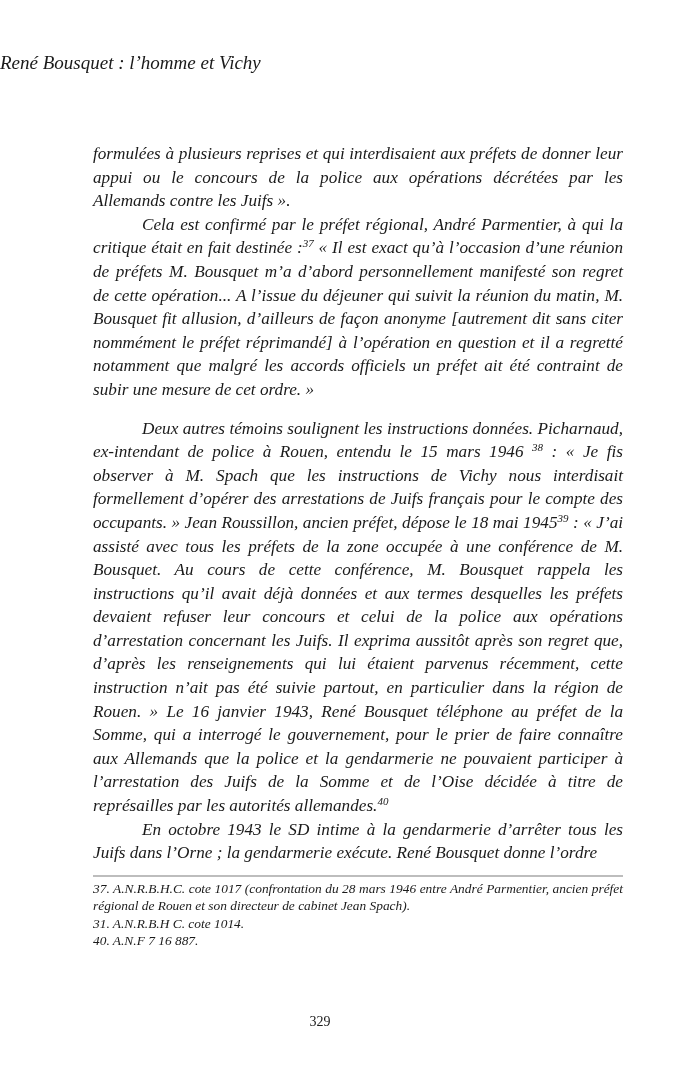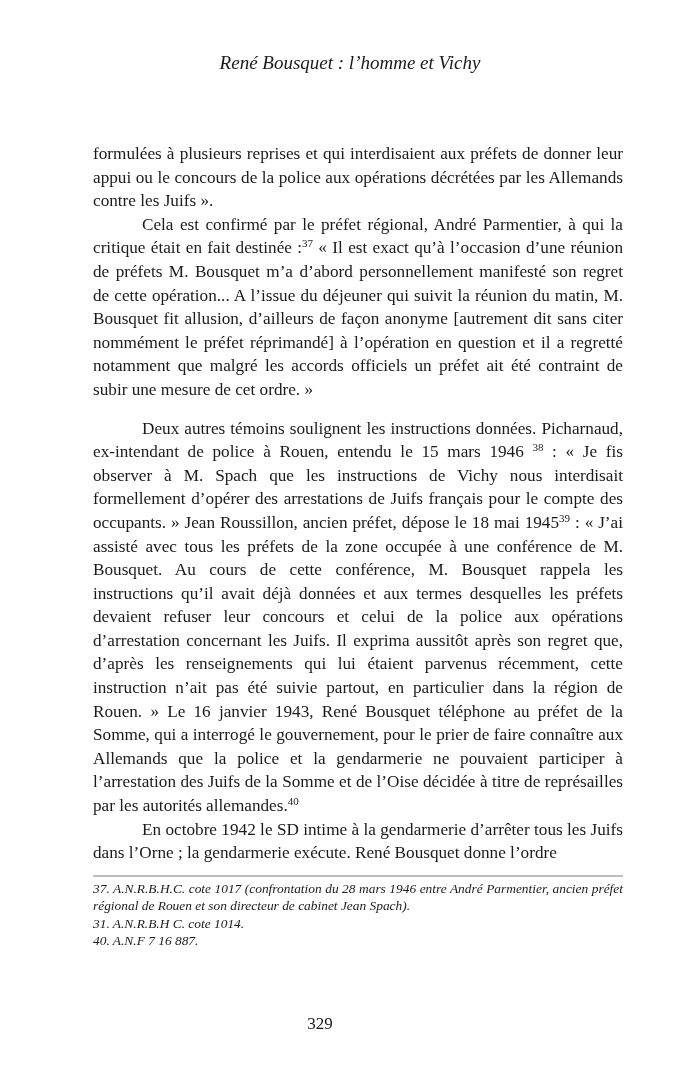--- a/index.html
+++ b/index.html
@@ -1,43 +1,43 @@
 <!DOCTYPE html>
 <html><head>
   <meta charset="utf-8">
   <style>
     html, body { margin: 0; padding: 0; background: #ffffff; }
     body { width: 700px; height: 1089px; position: relative; overflow: hidden;
            font-family: "Liberation Serif", "DejaVu Serif", serif; color: #1a1a1a; }
-    .running-head { position: absolute; top: 52px; left: 0; width: 700px; text-align: center;
+    .running-head { position: absolute; top: 52px; left: 0; width: 700px; 
                     font-style: italic; font-size: 19px; }
     .body-text { position: absolute; top: 142px; left: 93px; width: 530px;
                  font-size: 17.2px; line-height: 23.6px; text-align: justify; }
-    .body-text p { margin: 0; }
+    .body-text p { margin: 0; font-style: italic; }
     .body-text p.indent { text-indent: 49px; }
     .body-text p.gap { margin-top: 15px; }
     sup { font-size: 11px; line-height: 0; vertical-align: 6px; }
     .fn-rule { position: absolute; top: 875px; left: 93px; width: 530px; height: 0;
                border-top: 2px solid #bdbdbd; }
     .footnotes { position: absolute; top: 880px; left: 93px; width: 530px;
                  font-style: italic; font-size: 13.4px; line-height: 17.4px; }
     .footnotes div { margin: 0; text-align: justify; }
     .page-number { position: absolute; top: 1014px; left: 0; width: 640px; text-align: center;
-                   font-size: 17px; }
+                   font-size: 14px; }
   </style>
 </head>
 <body>
 
 <div class="running-head">René Bousquet : l’homme et Vichy</div>
 
 <div class="body-text">
   <p><span>formulées à plusieurs reprises et qui interdisaient aux préfets de donner leur appui ou le concours de la police aux opérations décrétées par les Allemands contre les Juifs ».</span></p>
   <p class="indent"><span>Cela est confirmé par le préfet régional, André Parmentier, à qui la critique était en fait destinée :</span><sup>37</sup><span> «  Il est exact qu’à l’occasion d’une réunion de préfets M. Bousquet m’a d’abord personnellement manifesté son regret de cette opération... A l’issue du déjeuner qui suivit la réunion du matin, M. Bousquet fit allusion, d’ailleurs de façon anonyme [autrement dit sans citer nommément le préfet réprimandé] à l’opération en question et il a regretté notamment que malgré les accords officiels un préfet ait été contraint de subir une mesure de cet ordre. »</span></p>
   <p class="indent gap"><span>Deux autres témoins soulignent les instructions données. Picharnaud, ex-intendant de police à Rouen, entendu le 15 mars 1946 </span><sup>38</sup><span> : « Je fis observer à M. Spach que les instructions de Vichy nous interdisait formellement d’opérer des arrestations de Juifs français pour le compte des occupants. » Jean Roussillon, ancien préfet, dépose le 18 mai 1945</span><sup>39</sup><span> : « J’ai assisté avec tous les préfets de la zone occupée à une conférence de M. Bousquet. Au cours de cette conférence, M. Bousquet rappela les instructions qu’il avait déjà données et aux termes desquelles les préfets devaient refuser leur concours et celui de la police aux opérations d’arrestation concernant les Juifs. Il exprima aussitôt après son regret que, d’après les renseignements qui lui étaient parvenus récemment, cette instruction n’ait pas été suivie partout, en particulier dans la région de Rouen. » Le 16 janvier 1943, René Bousquet téléphone au préfet de la Somme, qui a interrogé le gouvernement, pour le prier de faire connaître aux Allemands que la police et la gendarmerie ne pouvaient participer à l’arrestation des Juifs de la Somme et de l’Oise décidée à titre de représailles par les autorités allemandes.</span><sup>40</sup></p>
-  <p class="indent"><span>En octobre 1942 le SD intime à la gendarmerie d’arrêter tous les Juifs dans l’Orne ; la gendarmerie exécute. René Bousquet donne l’ordre</span></p>
+  <p class="indent"><span>En octobre 1943 le SD intime à la gendarmerie d’arrêter tous les Juifs dans l’Orne ; la gendarmerie exécute. René Bousquet donne l’ordre</span></p>
 </div>
 
 <div class="fn-rule"></div>
 
 <div class="footnotes">
   <div>37. A.N.R.B.H.C. cote 1017 (confrontation du 28 mars 1946 entre André Parmentier, ancien préfet régional de Rouen et son directeur de cabinet Jean Spach).</div>
   <div>31. A.N.R.B.H C. cote 1014.</div>
   <div>40. A.N.F 7 16 887.</div>
 </div>
 

